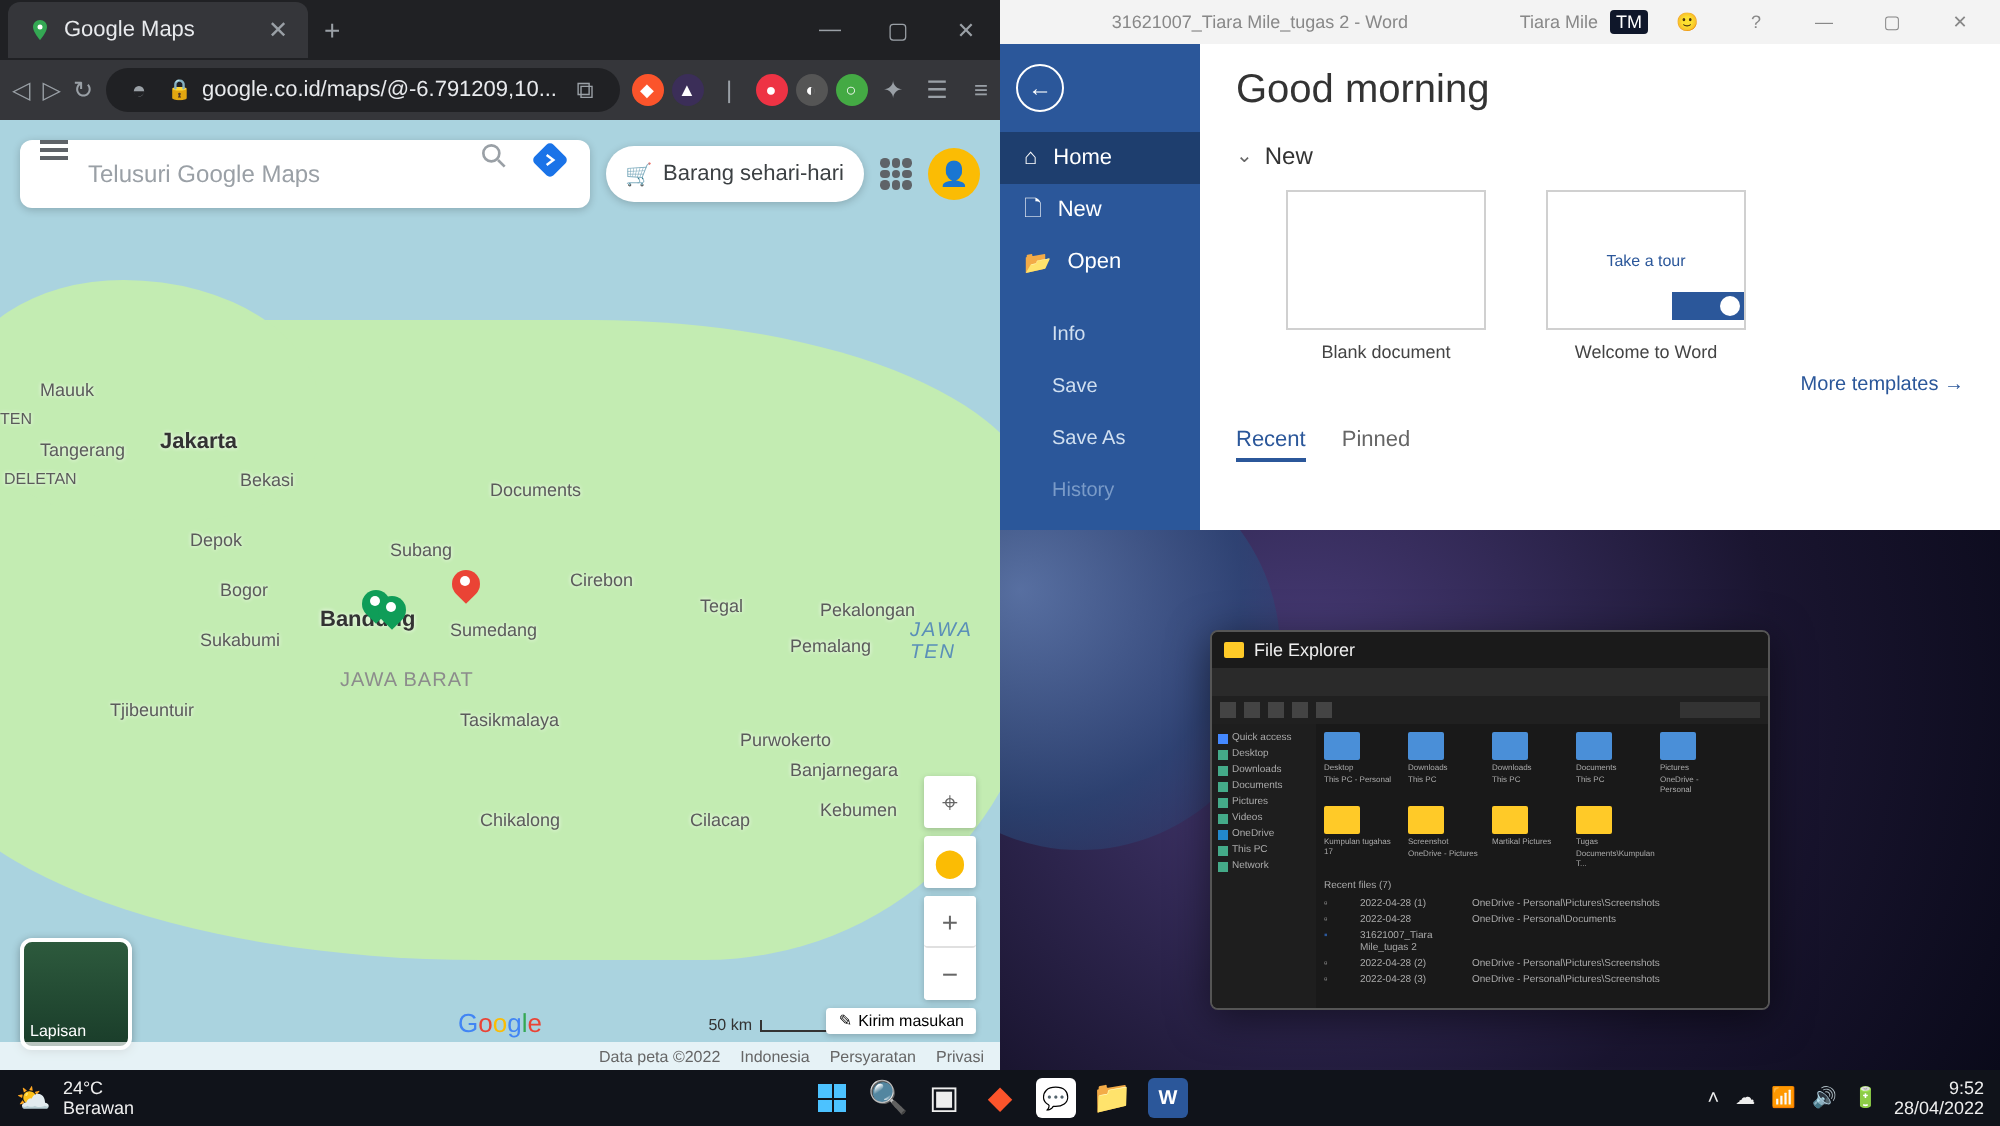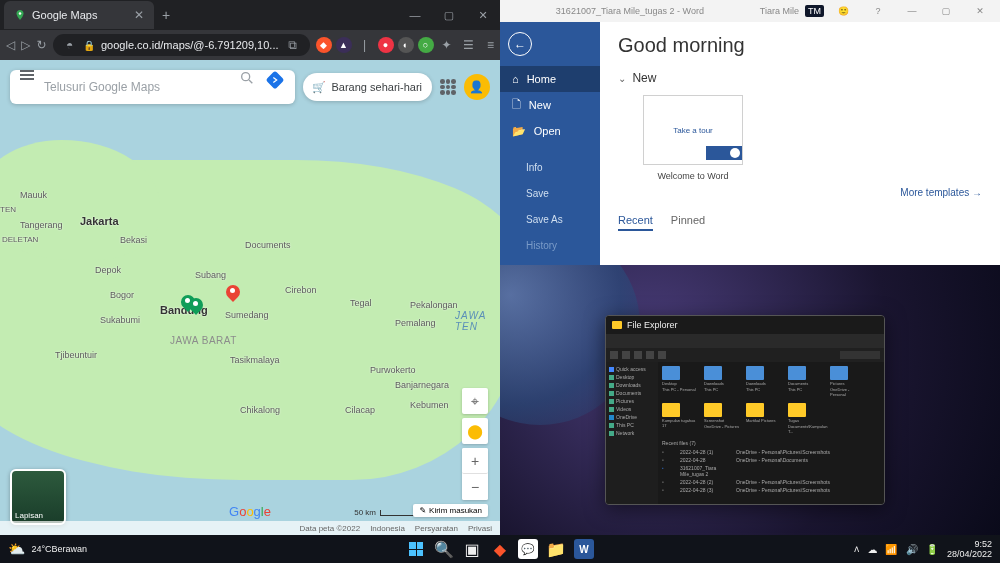--- a/index.html
+++ b/index.html
@@ -113,21 +113,21 @@
 .fe-item.blue .fe-icon { background: #4a8fd8; }
 .fe-txt { font-size: 4px; line-height: 5px; }
 .fe-list { display: flex; flex-direction: column; gap: 2px; }
 .fe-row { display: flex; gap: 6px; font-size: 5px; }
 .fe-row .c1 { width: 12px; } .fe-row .c2 { width: 50px; } .fe-row .c3 { flex: 1; }
 
 
 .taskbar { position: absolute; left: 0; bottom: 0; width: 1000px; height: 28px; background: #10131a; display: flex; align-items: center; padding: 0 8px; }
 .weather { display: flex; align-items: center; gap: 6px; color: #eee; font-size: 9px; }
 .weather-icon { font-size: 14px; }
-.weather-txt { display: flex; flex-direction: row; line-height: 10px; }
+.weather-txt { display: flex; flex-direction: column; line-height: 10px; }
 .tb-center { position: absolute; left: 50%; transform: translateX(-50%); display: flex; gap: 8px; align-items: center; }
 .tb-ic { width: 20px; height: 20px; display: flex; align-items: center; justify-content: center; border-radius: 3px; }
 .win-logo { display: grid; grid-template: repeat(2,1fr)/repeat(2,1fr); gap: 1px; width: 14px; height: 14px; }
 .win-logo span { background: #4cc2ff; }
 .tb-right { margin-left: auto; display: flex; align-items: center; gap: 8px; color: #eee; font-size: 10px; }
 .clock { text-align: right; line-height: 10px; font-size: 9px; }
 </style>
 </head>
 <body>
 
@@ -313,20 +313,24 @@
         </div>
     </div>
     <div class="word-main">
       <div class="word-h1">Good morning</div>
       <div class="word-sect">
           <span class="chev">⌄</span>
           <span>New</span>
         </div>
       <div class="templates">
         <div class="tmpl">
+          <div class="tmpl-box"></div>
+          <div class="tmpl-label">Blank document</div>
+        </div>
+        <div class="tmpl">
           <div class="tmpl-box">
               <span class="tour-text">Take a tour</span>
               <div class="tour-arrow"></div>
             </div>
           <div class="tmpl-label">Welcome to Word</div>
         </div>
       </div>
       <div class="more-t">More templates  →</div>
       <div class="wtabs">
         <span class="act">Recent</span>

